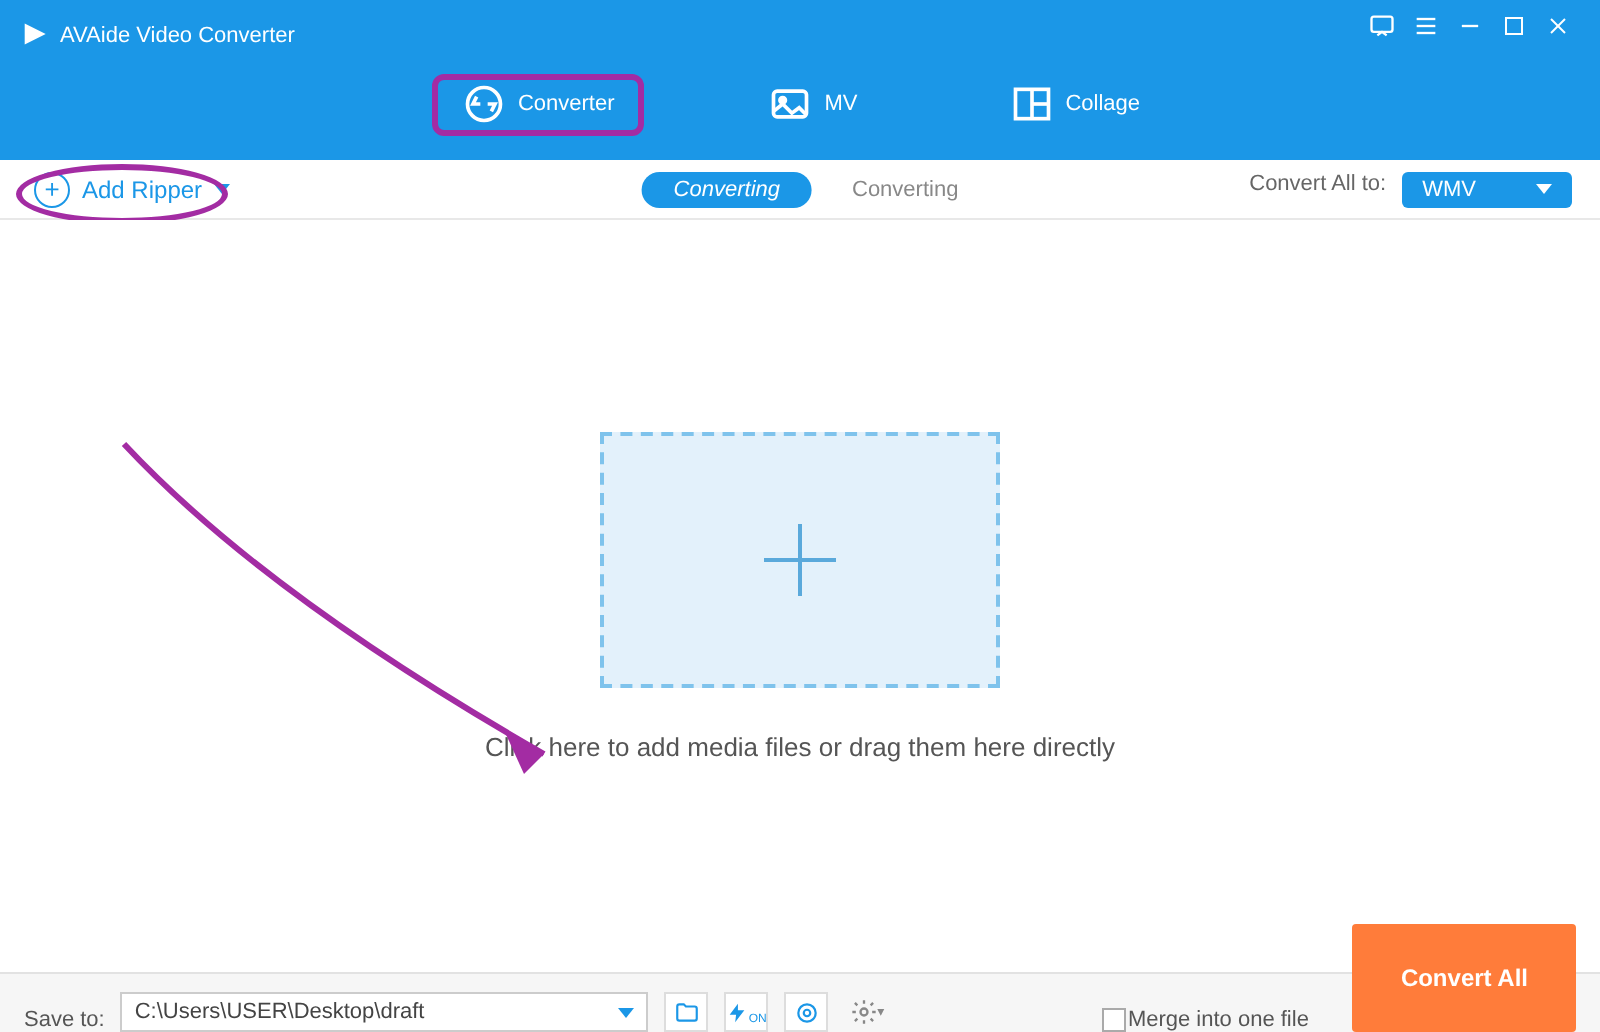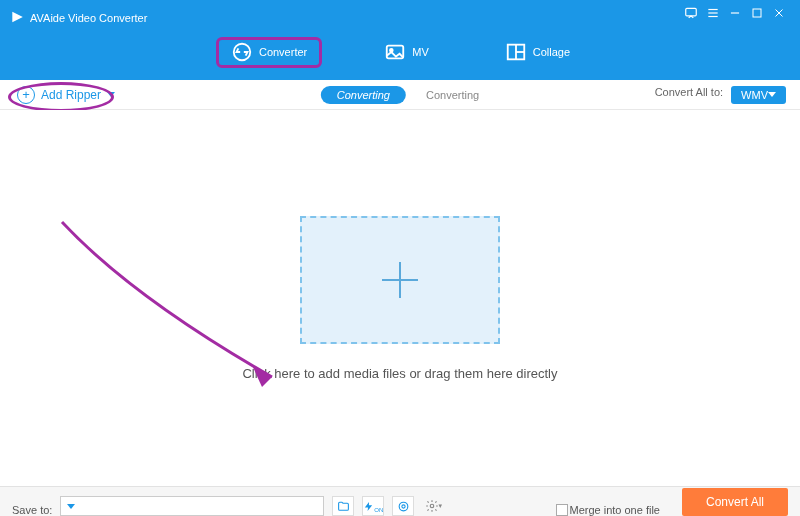--- a/index.html
+++ b/index.html
@@ -19,40 +19,40 @@
 .add-files { display: flex; align-items: center; gap: 6px; color: #1b97e7; font-size: 12px; cursor: pointer; padding: 3px 12px 3px 3px; }
 .add-files .plus-circ { width: 18px; height: 18px; border: 1.5px solid #1b97e7; border-radius: 50%; display: flex; align-items: center; justify-content: center; font-size: 13px; line-height: 1; color: #1b97e7; }
 .add-files .tri { width: 0; height: 0; border-left: 4px solid transparent; border-right: 4px solid transparent; border-top: 5px solid #1b97e7; }
 .add-highlight { position: absolute; left: 8px; top: 82px; width: 106px; height: 30px; border: 3px solid #a32ca3; border-radius: 50%; pointer-events: none; }
 
 .subtabs { position: absolute; left: 50%; transform: translateX(-50%); display: flex; gap: 20px; align-items: center; font-size: 11px; }
 .subtabs .pill { background: #1b97e7; color: #fff; padding: 3px 16px; border-radius: 10px; cursor: pointer; font-style: italic; }
 .subtabs .plain { color: #888; cursor: pointer; }
 
 .convert-all-to { margin-left: auto; display: flex; gap: 8px; font-size: 11px; color: #666; }
-.format-dd { background: #1b97e7; color: #fff; padding: 3px 10px; border-radius: 3px; display: flex; align-items: center; cursor: pointer; }
+.format-dd { background: #1b97e7; color: #fff; padding: 3px 10px; border-radius: 3px; display: flex; align-items: center; gap: 30px; cursor: pointer; }
 .format-dd .tri { width: 0; height: 0; border-left: 4px solid transparent; border-right: 4px solid transparent; border-top: 5px solid #fff; }
 
 .main { height: 376px; background: #fff; position: relative; display: flex; flex-direction: column; align-items: center; justify-content: center; }
 .dropzone { width: 200px; height: 128px; border: 2px dashed #7fc3ec; background: #e3f1fb; display: flex; align-items: center; justify-content: center; cursor: pointer; }
 .dropzone-plus { position: relative; width: 36px; height: 36px; }
 .dropzone-plus::before, .dropzone-plus::after { content: ""; position: absolute; background: #5aa9db; }
 .dropzone-plus::before { left: 17px; top: 0; width: 2px; height: 36px; }
 .dropzone-plus::after { top: 17px; left: 0; height: 2px; width: 36px; }
 .drop-text { margin-top: 22px; color: #555; font-size: 13px; }
 
 .annot-arrow { position: absolute; left: 52px; top: 107px; pointer-events: none; }
 
 .footer { position: absolute; bottom: 0; left: 0; right: 0; height: 30px; background: #f6f6f6; border-top: 1px solid #e2e2e2; display: flex; align-items: flex-end; padding: 0 12px; gap: 8px; font-size: 11px; color: #555; }
 .footer .save-input { width: 264px; height: 20px; border: 1px solid #ccc; background: #fff; padding: 0 6px; font-size: 11px; display: flex; align-items: center; justify-content: space-between; color: #444; cursor: pointer; }
 .footer .save-input .tri { width: 0; height: 0; border-left: 4px solid transparent; border-right: 4px solid transparent; border-top: 5px solid #1b97e7; }
 .footer .ficon { width: 22px; height: 20px; border: 1px solid #ddd; background: #fff; display: flex; align-items: center; justify-content: center; cursor: pointer; color: #1b97e7; }
 .footer .merge { margin-left: auto; display: flex; align-items: center; gap: 1px; cursor: pointer; }
 .footer .merge .cb { width: 12px; height: 12px; border: 1px solid #aaa; background: #fff; }
-.footer .convert-btn { background: #ff7c3a; color: #fff; padding: 7px 24px; border-radius: 2px; font-size: 12px; cursor: pointer; margin-left: 14px; }
+.footer .convert-btn { background: #ff7c3a; color: #fff; padding: 20px 24px; border-radius: 2px; font-size: 12px; cursor: pointer; margin-left: 14px; font-weight: bold; }
 </style>
 </head>
 <body>
 
 <div class="titlebar">
   <svg class="logo" viewBox="0 0 24 24">
       <polygon points="4,3 22,12 4,21" fill="#fff"></polygon>
     </svg>
   <span>AVAide Video Converter</span>
   <div class="spacer"></div>
@@ -142,20 +142,21 @@
   </svg>
   <div class="dropzone">
     <div class="dropzone-plus"></div>
   </div>
   <div class="drop-text">Click here to add media files or drag them here directly</div>
 </div>
 
 <div class="footer">
   <span>Save to:</span>
   <div class="save-input">
+    <span>C:\Users\USER\Desktop\draft</span>
     <div class="tri"></div>
   </div>
   <div class="ficon">
       <svg width="13" height="13" viewBox="0 0 24 24" fill="none" stroke="#1b97e7" stroke-width="2">
         <path d="M3 6a2 2 0 012-2h4l2 2h8a2 2 0 012 2v9a2 2 0 01-2 2H5a2 2 0 01-2-2V6z"></path>
       </svg>
     </div>
   <div class="ficon">
       <svg width="13" height="13" viewBox="0 0 24 24" fill="#1b97e7">
         <polygon points="13,2 4,14 11,14 10,22 20,9 13,9"></polygon>

